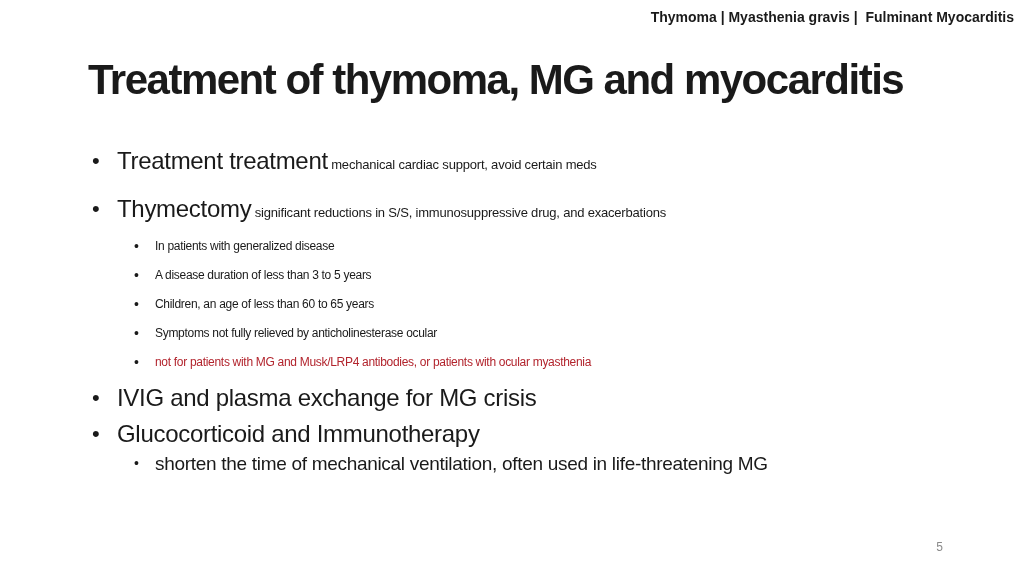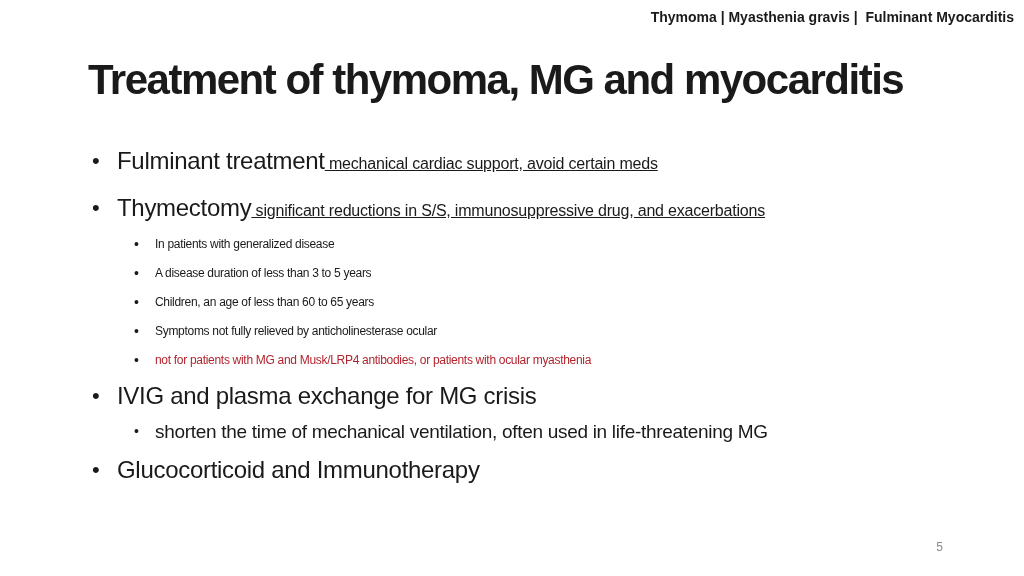--- a/index.html
+++ b/index.html
@@ -18,21 +18,21 @@
     font-size:42px;font-weight:bold;letter-spacing:-1.5px;color:var(--text);
     white-space:nowrap;
   }
   .content{position:absolute;top:146px;left:90px;right:30px;}
   .row{position:relative;letter-spacing:-0.3px;}
   .row.l1{padding-left:27px;line-height:30px;font-size:24px;}
   .row.l1::before{
     content:"\2022";position:absolute;left:2px;top:0;
     font-size:22px;line-height:30px;color:var(--text);
   }
-  .row.l1 .detail{font-size:16px;letter-spacing:-0.2px;text-decoration:underline;}
+  .row.l1 .detail{font-size:13px;letter-spacing:-0.2px;}
   .row.sub{padding-left:65px;line-height:29px;font-size:12px;}
   .row.sub::before{
     content:"\2022";position:absolute;left:44px;top:0;
     font-size:14px;line-height:29px;color:var(--text);
   }
   .row.m-b14{margin-bottom:14px;}
   .row.m-b4{margin-bottom:4px;}
   .row.m-t6{margin-top:6px;}
   .row.m-b6{margin-bottom:6px;}
   .row.m-b8{margin-bottom:8px;}
@@ -48,21 +48,21 @@
 
 <div class="slide">
 
   <div class="header">Thymoma | Myasthenia gravis |  Fulminant Myocarditis</div>
 
   <div class="title">Treatment of thymoma, MG and myocarditis</div>
 
   <div class="content">
 
     <div class="row l1 m-b14">
-      <span class="main">Fulminant treatment</span><span class="detail"> mechanical cardiac support, avoid certain meds</span>
+      <span class="main">Treatment treatment</span><span class="detail"> mechanical cardiac support, avoid certain meds</span>
     </div>
 
     <div class="row l1 m-b4">
       <span class="main">Thymectomy</span><span class="detail"> significant reductions in S/S, immunosuppressive drug, and exacerbations</span>
     </div>
 
     <div class="row sub">
       <span class="text">In patients with generalized disease</span>
     </div>
     <div class="row sub">
@@ -75,25 +75,25 @@
       <span class="text">Symptoms not fully relieved by anticholinesterase ocular</span>
     </div>
     <div class="row sub red">
       <span class="text">not for patients with MG and Musk/LRP4 antibodies, or patients with ocular myasthenia</span>
     </div>
 
     <div class="row l1 m-t6 m-b6">
       <span class="main">IVIG and plasma exchange for MG crisis</span>
     </div>
 
+    <div class="row l1">
+      <span class="main">Glucocorticoid and Immunotherapy</span>
+    </div>
+
     <div class="row sub big m-b8">
       <span class="text">shorten the time of mechanical ventilation, often used in life-threatening MG</span>
-    </div>
-
-    <div class="row l1">
-      <span class="main">Glucocorticoid and Immunotherapy</span>
     </div>
 
   </div>
 
   <div class="page-number">5</div>
 
 </div>
 
 </body></html>

